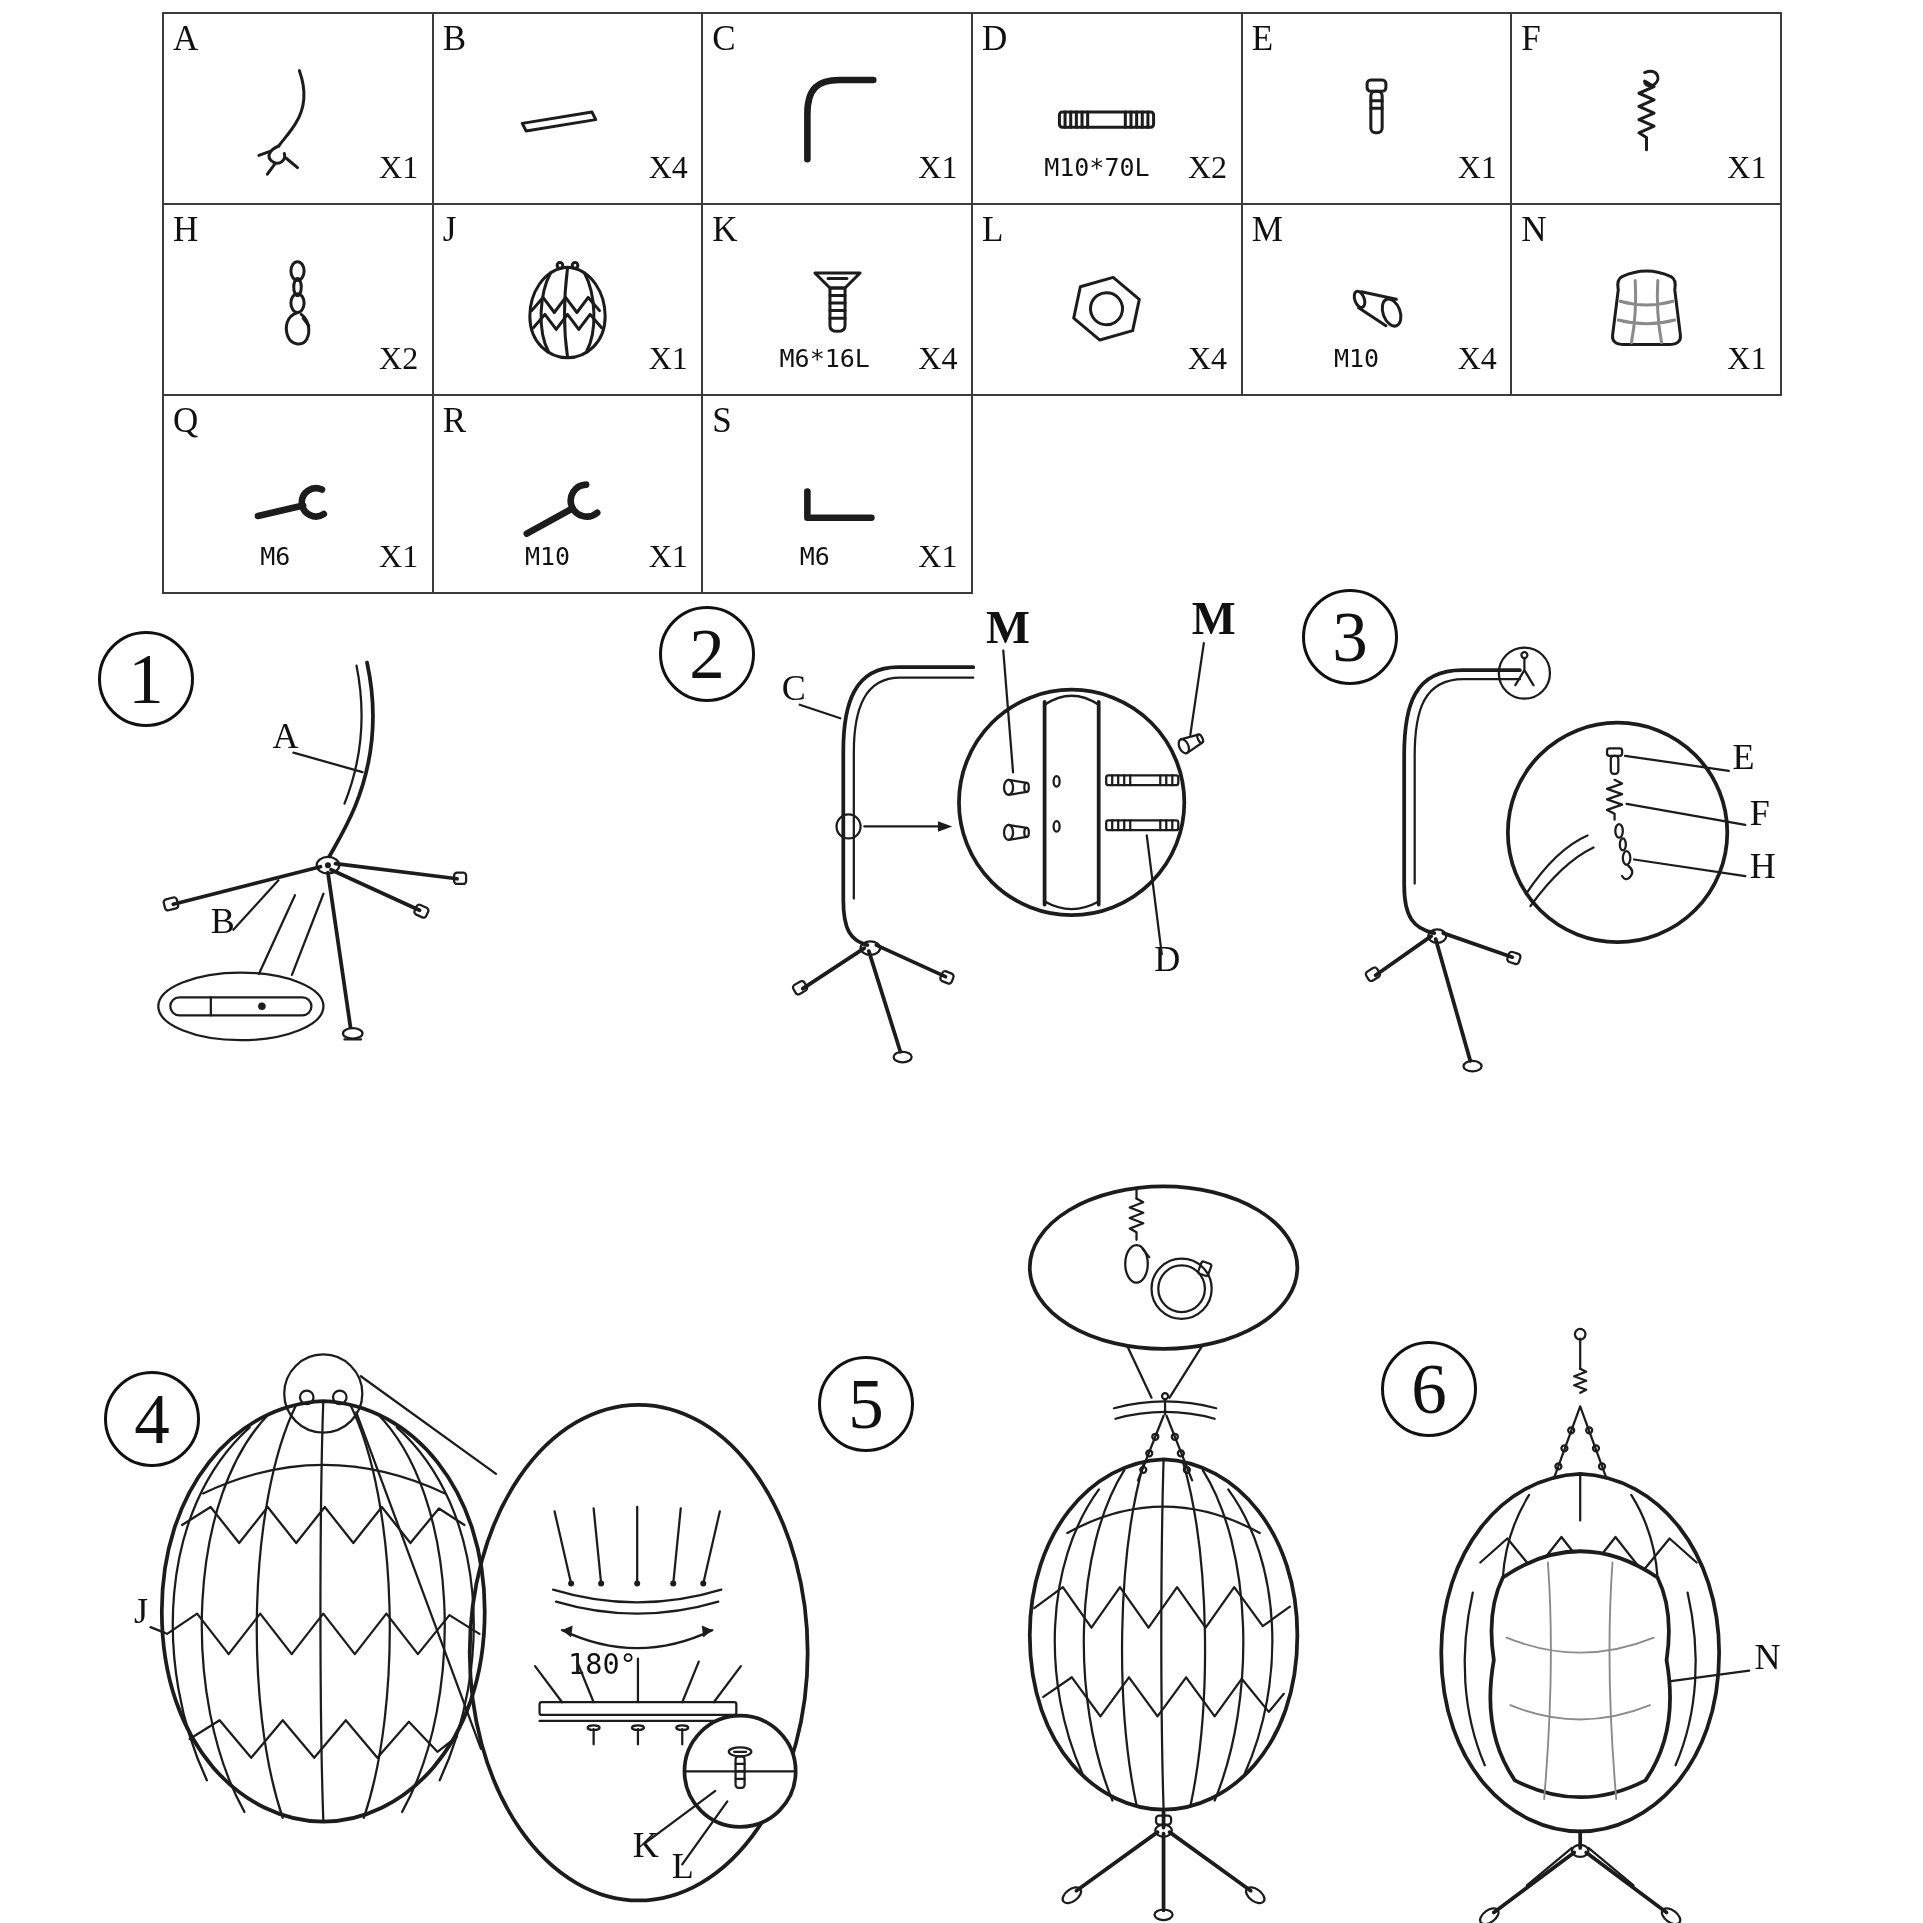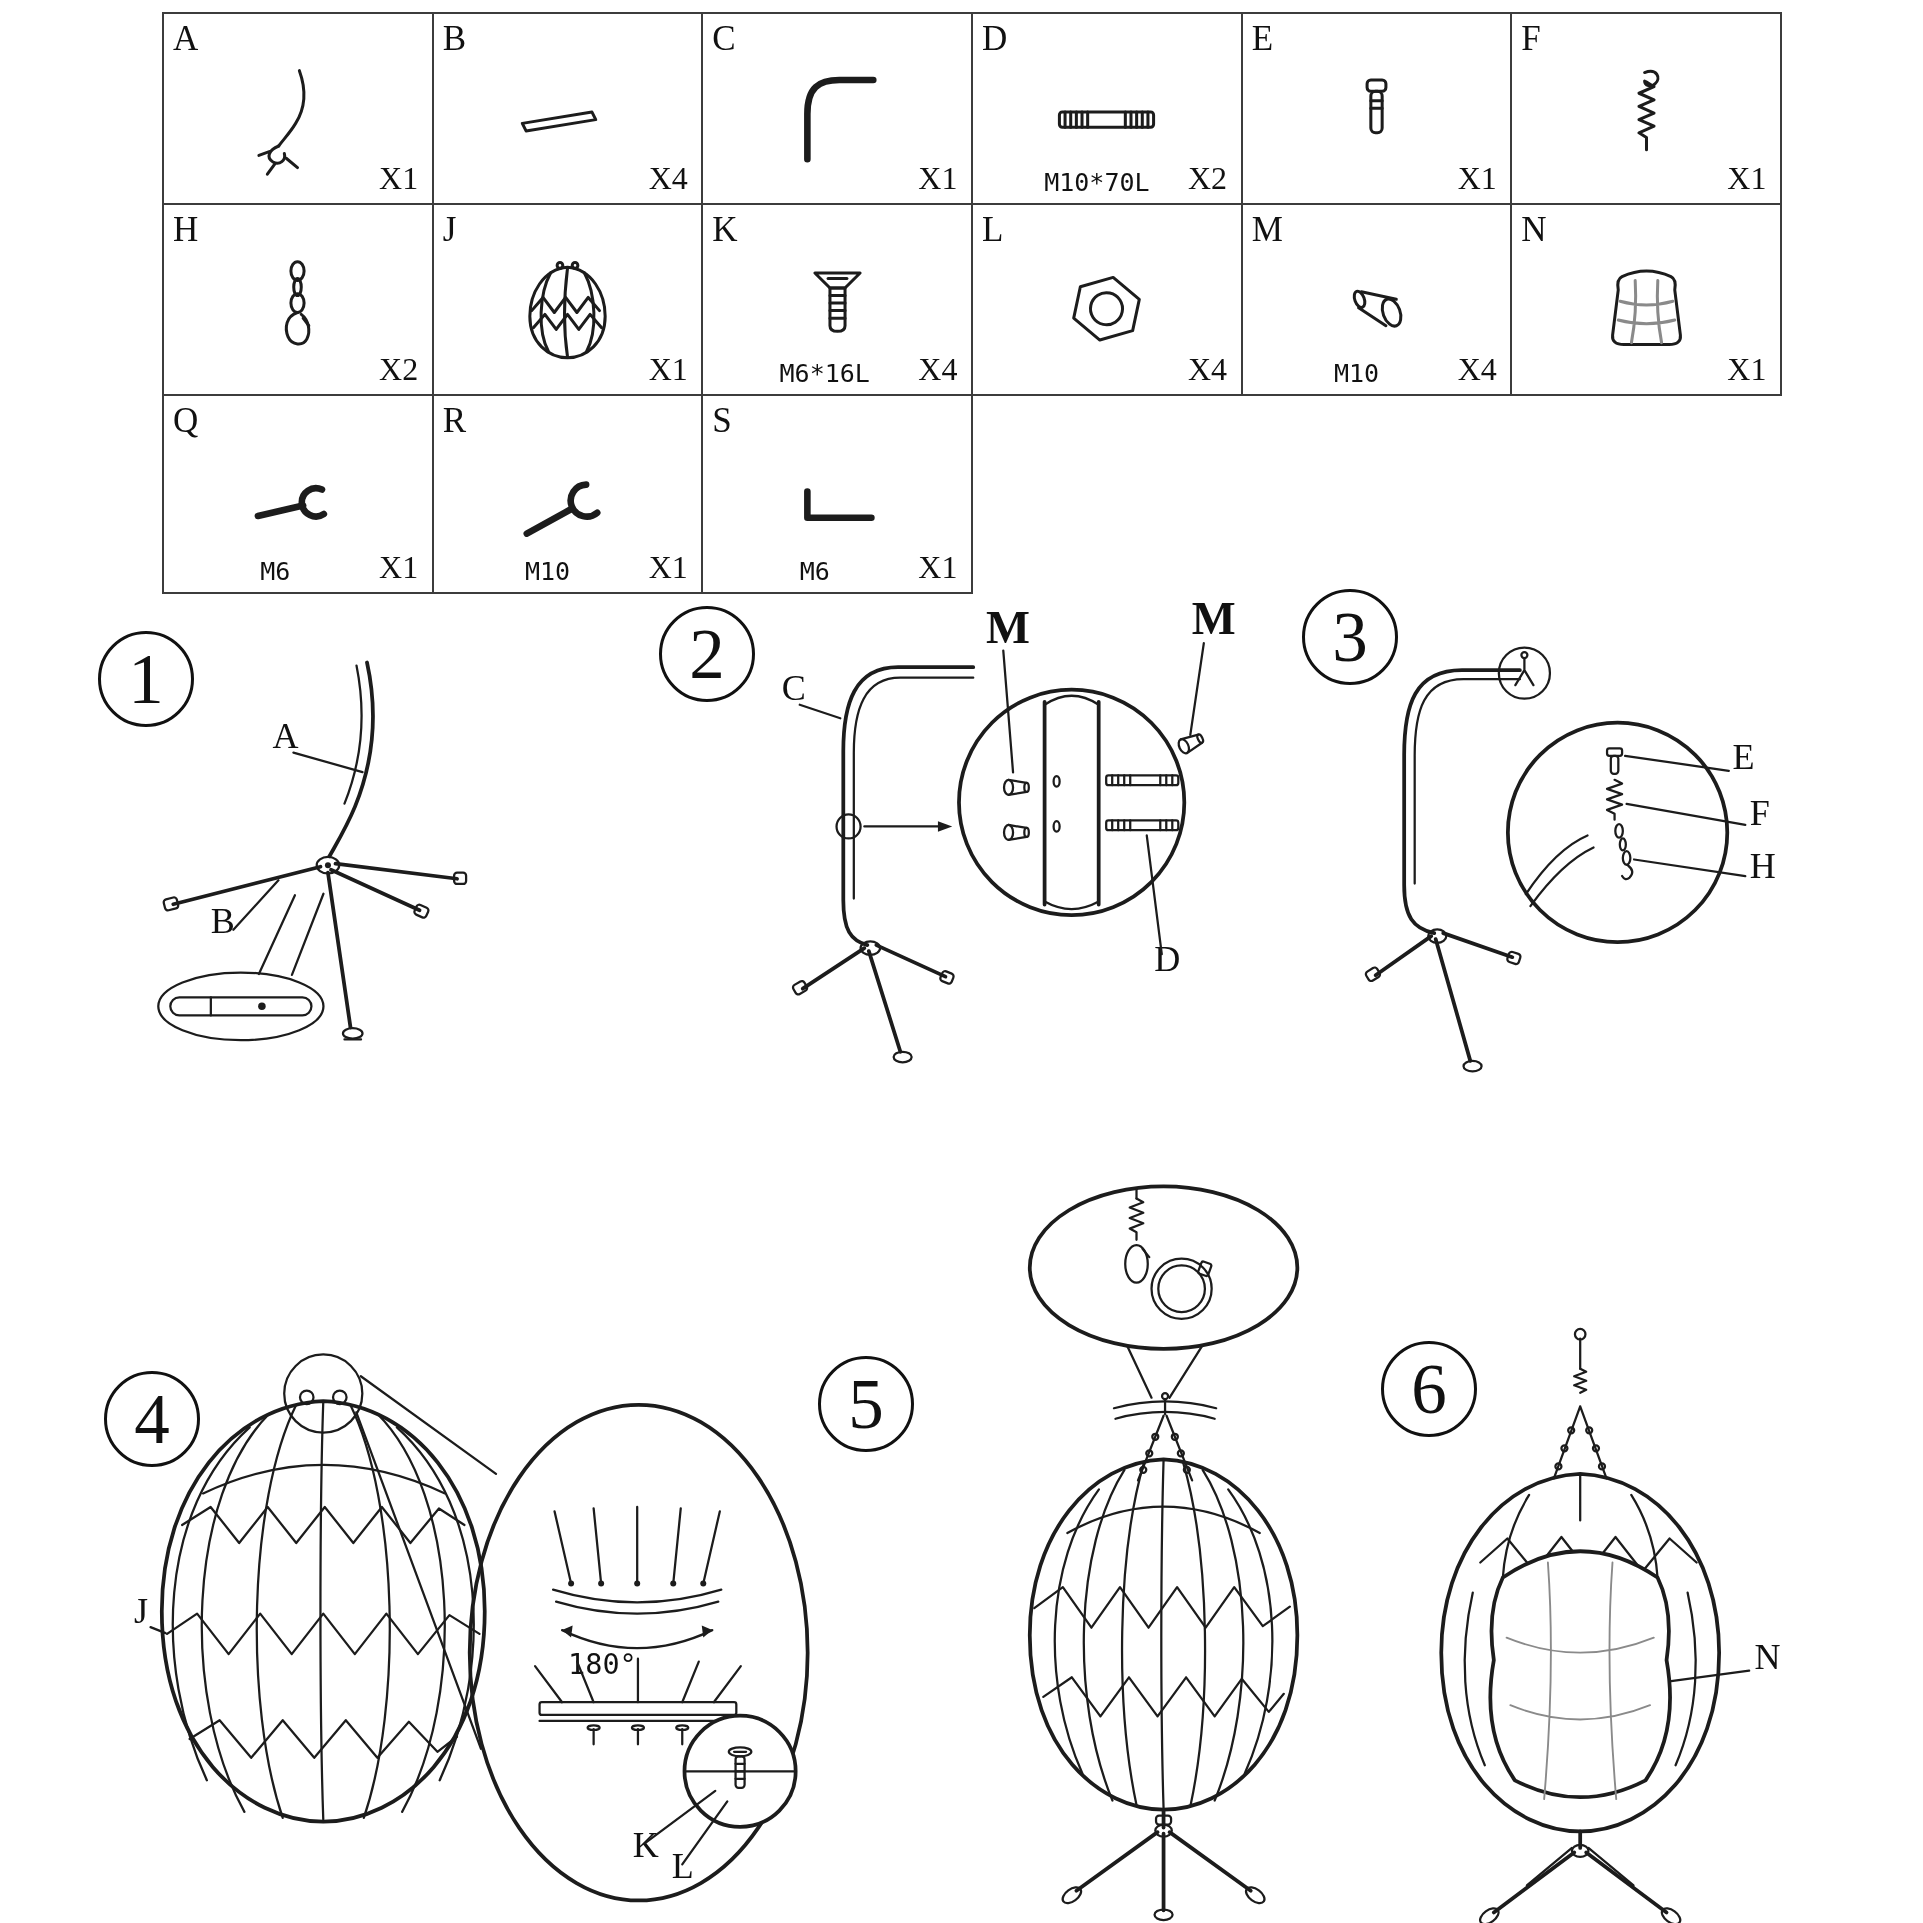--- a/index.html
+++ b/index.html
@@ -9,22 +9,22 @@
 
   
   table.parts { position:absolute; left:162px; top:12px; width:1620px;
                 border-collapse:collapse; table-layout:fixed; }
   table.parts td { border:2.3px solid #3c3c3c; position:relative; height:191px;
                    vertical-align:middle; background:#fff; }
   table.parts tr.tools td { height:198px; }
   table.parts td.empty { border:none; }
   .pl { position:absolute; left:9px; top:4.5px; font-size:35px; }
   .picon { display:block; margin:25.6px auto 0 auto; height:113px; }
-  .pbottom { position:absolute; bottom:6px; left:15px; right:13.5px;
-             display:flex; align-items:flex-end; }
+  .pbottom { position:absolute; bottom:17px; left:15px; right:13.5px;
+             display:flex; align-items:center; }
   .pspec { margin:0 auto; font-family:"DejaVu Sans Mono", monospace; font-size:25px;padding-left:37px; }
   .pqty  { margin-left:auto; font-size:32px; }
   .picon :is(path,rect,circle,ellipse,polygon,line)
         { fill:none; stroke:#1c1c1c; stroke-width:3.2; stroke-linecap:round; stroke-linejoin:round; }
   .picon .hv { stroke-width:7; }
 
   
   .stepnum { position:absolute; width:96px; height:96px; border:3px solid #111;
              border-radius:50%; display:flex; align-items:center; justify-content:center;
              font-size:71px; background:#fff; }

